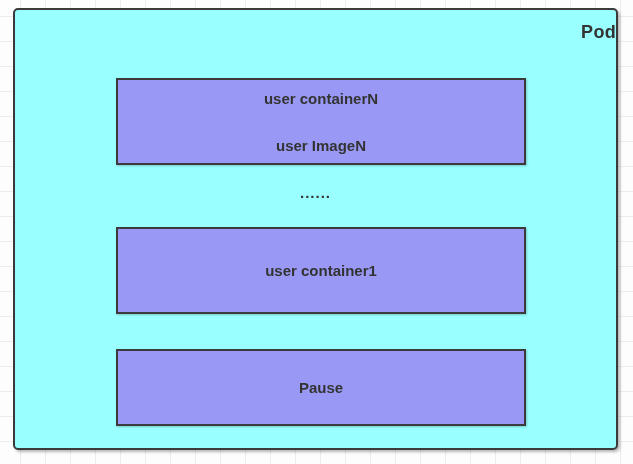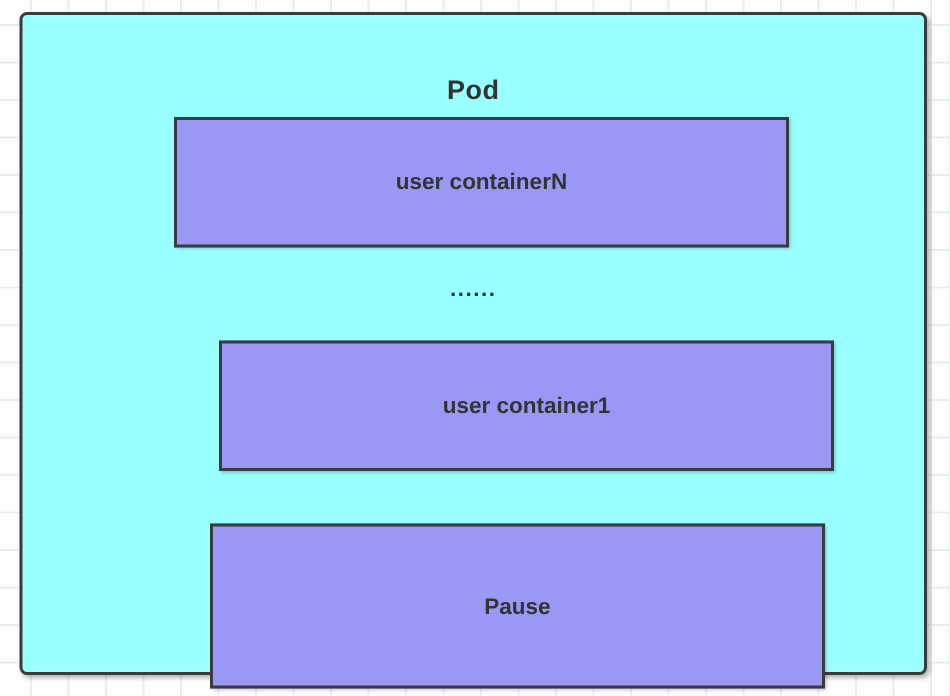--- a/index.html
+++ b/index.html
@@ -33,26 +33,25 @@
     border: 2px solid #3b3b3b;
     border-radius: 5px;
     box-shadow: 2px 2px 3px rgba(0,0,0,0.28);
   }
 
   .pod-title {
     position: absolute;
     left: 0;
     top: 12px;
     width: 100%;
-    text-align: center;
+    text-align: right;
     font-size: 18px;
     font-weight: bold;
     color: #333333;
     letter-spacing: 0.3px;
-    margin-top: 28px;
   }
 
   
   .container-box {
     position: absolute;
     left: 101px;
     width: 410px;
     height: 87px;
     box-sizing: border-box;
     background: #9999f5;
@@ -67,22 +66,22 @@
   }
   .container-box .line {
     font-size: 15px;
     font-weight: bold;
     color: #333333;
     line-height: 19px;
     white-space: nowrap;
   }
 
   .box-top    { top: 68px;  }
-  .box-middle { top: 217px; margin-left: 30px; }
-  .box-bottom { top: 339px; height: 110px; margin-left: 24px; }
+  .box-middle { top: 217px; }
+  .box-bottom { top: 339px; height: 77px; }
 
   .ellipsis {
     position: absolute;
     left: 0;
     top: 174px;
     width: 100%;
     text-align: center;
     font-size: 15px;
     font-weight: bold;
     color: #333333;
@@ -91,20 +90,21 @@
 </style>
 </head>
 <body>
 
 <div class="pod">
 
   <div class="pod-title">Pod</div>
 
   <div class="container-box box-top">
     <div class="line">user containerN</div>
+    <div class="line">user ImageN</div>
   </div>
 
   <div class="ellipsis">......</div>
 
   <div class="container-box box-middle">
     <div class="line">user container1</div>
   </div>
 
   <div class="container-box box-bottom">
     <div class="line">Pause</div>

